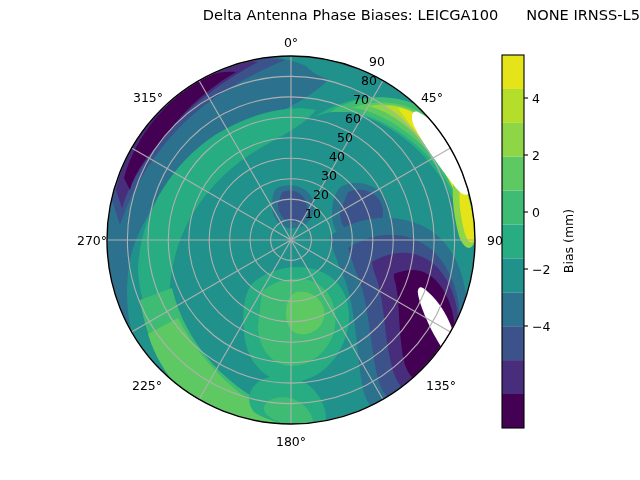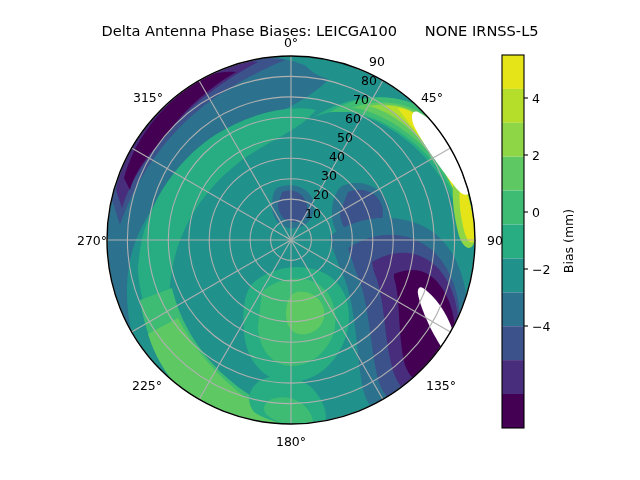--- a/index.html
+++ b/index.html
@@ -19,26 +19,25 @@
     position: absolute;
     left: 0; top: 0;
     width: 640px;
     height: 480px;
   }
   .fig-title {
     position: absolute;
     left: 0;
     top: 6px;
     width: 640px;
-    text-align: center;
+    text-align: right;
     font-size: 14.6px;
     color: #000;
     white-space: pre;
     letter-spacing: 0px;
-    margin-top: 16px;
   }
   svg { display: block; }
   text { font-family: "DejaVu Sans", sans-serif; fill: #000; }
   .theta-lbl { font-size: 12.5px; }
   .r-lbl { font-size: 12.5px; }
   .cb-lbl { font-size: 12.5px; }
   .cb-axis-title { font-size: 12.5px; }
 </style>
 </head>
 <body>

